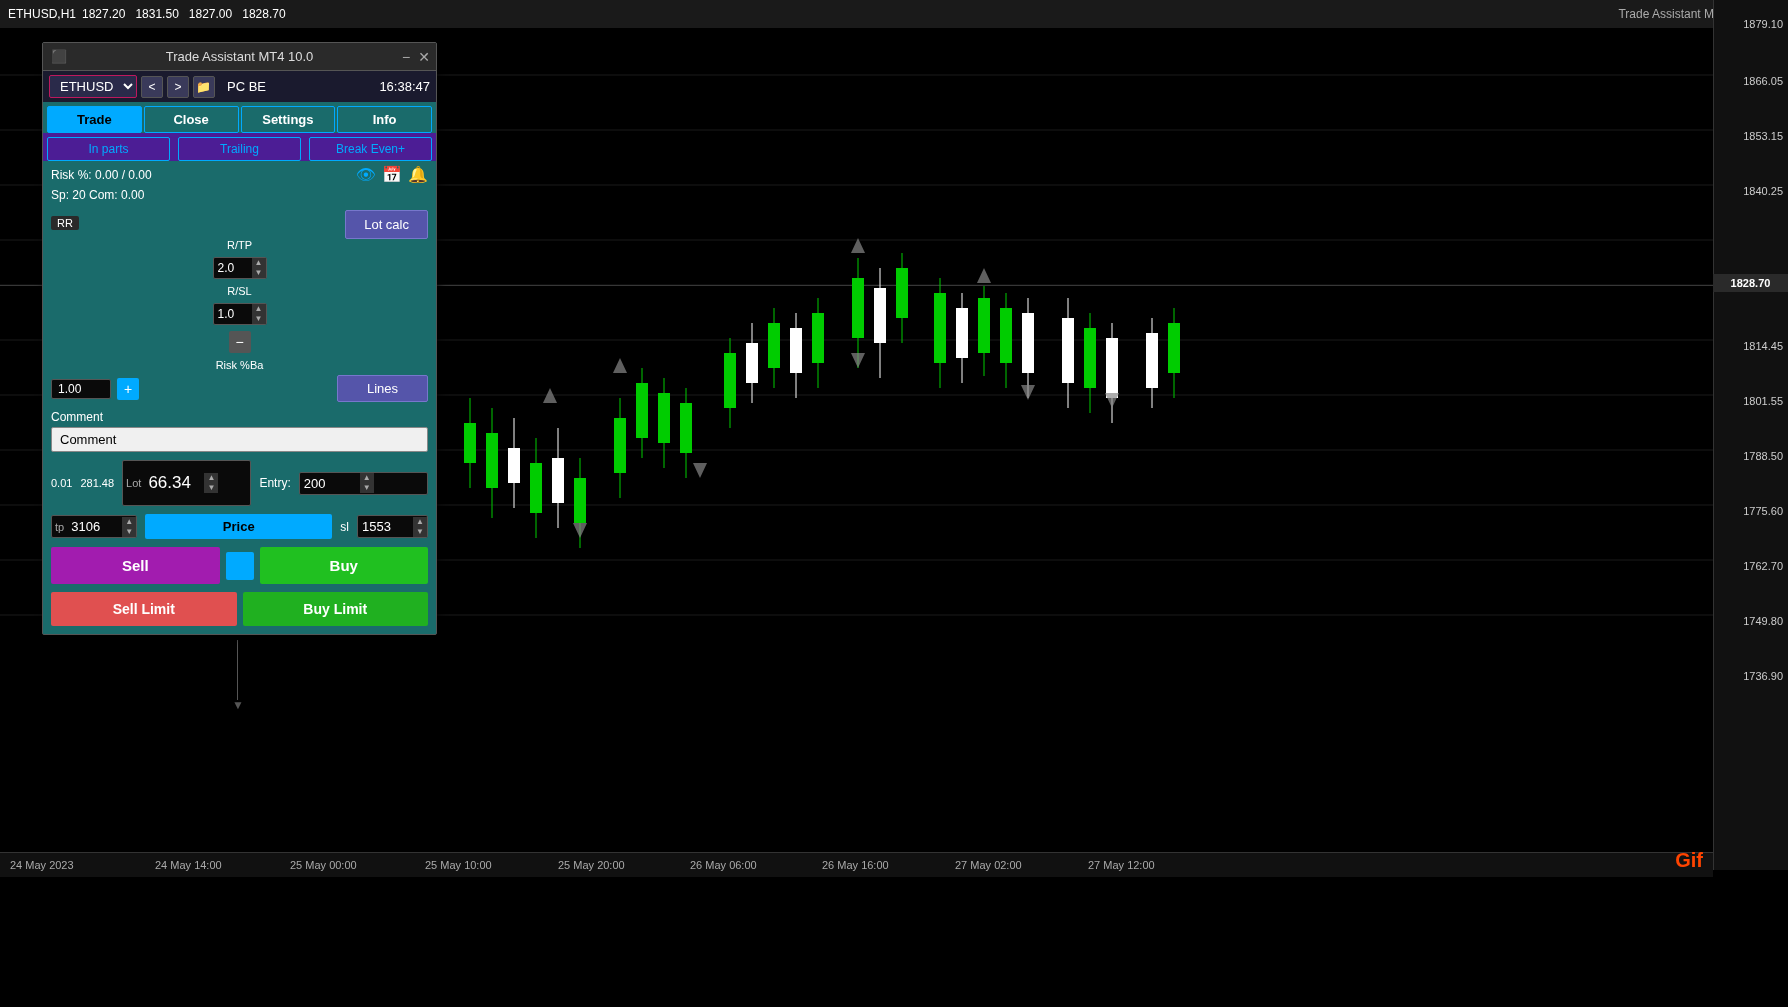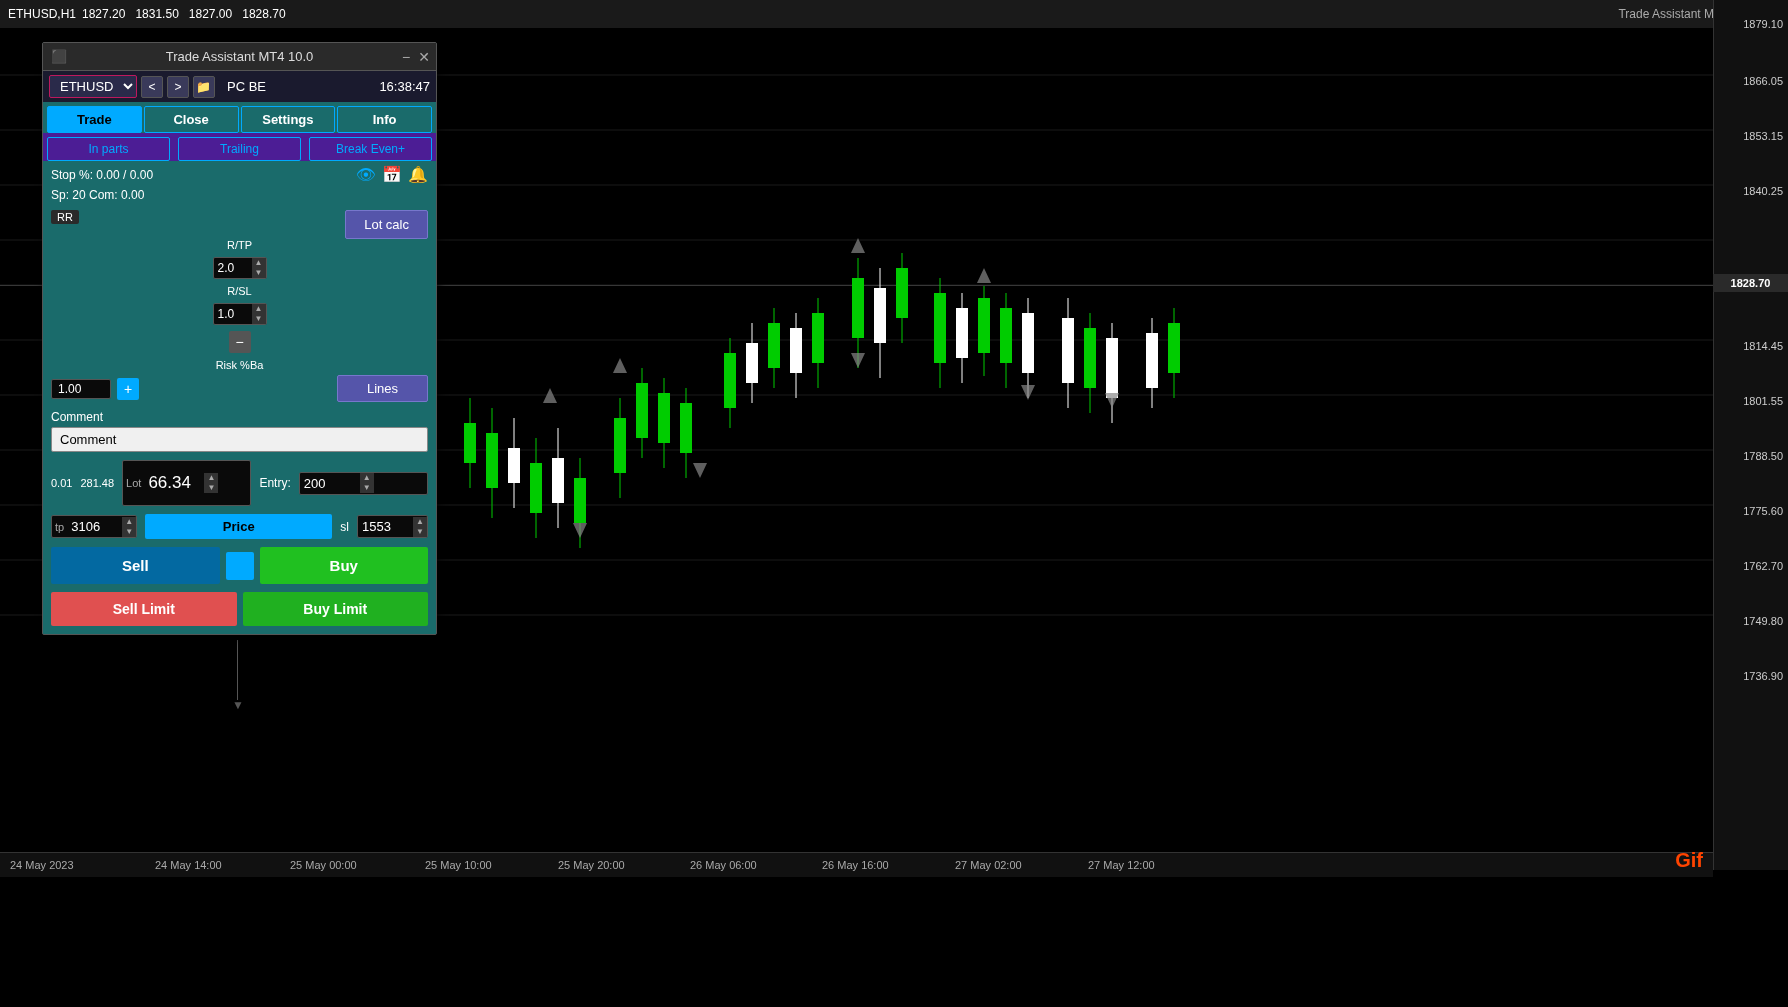--- a/index.html
+++ b/index.html
@@ -575,21 +575,21 @@
     #buy-sell-row {
       display: flex;
       align-items: center;
       padding: 4px 8px;
       gap: 6px;
       background: #1a6b6b;
     }
 
     .sell-btn {
       flex: 1;
-      background: #0369a1;
+      background: #a21caf;
       color: #fff;
       border: none;
       padding: 10px 0;
       font-size: 15px;
       font-weight: bold;
       border-radius: 2px;
       cursor: pointer;
     }
 
     .buy-btn {
@@ -914,34 +914,34 @@
     <button class="tab-btn">Info</button>
   </div>
 
   <div id="sub-tab-row">
     <button class="sub-tab-btn">In parts</button>
     <button class="sub-tab-btn">Trailing</button>
     <button class="sub-tab-btn">Break Even+</button>
   </div>
 
   <div id="risk-row">
-    <span>Stop %: 0.00 / 0.00</span>
+    <span>Risk %: 0.00 / 0.00</span>
     <div id="risk-icons">
       <button class="risk-icon-btn">👁</button>
       <button class="risk-icon-btn">📅</button>
       <button class="risk-icon-btn">🔔</button>
     </div>
   </div>
 
   <div id="sp-row">
     <span>Sp: 20  Com: 0.00</span>
   </div>
 
   <div id="rr-section">
-    <div style="display:flex; justify-content:space-between; align-items:flex-start;">
+    <div style="display:flex; justify-content:space-between; align-items:center;">
       <span id="rr-badge">RR</span>
       <button id="lot-calc-btn">Lot calc</button>
     </div>
     <div id="rr-controls">
       <span class="rr-label">R/TP</span>
       <div class="rr-input-wrap">
         <input class="rr-input" type="text" value="2.0" style="">
         <div class="rr-spin">
           <button class="spin-btn">▲</button>
           <button class="spin-btn">▼</button>

